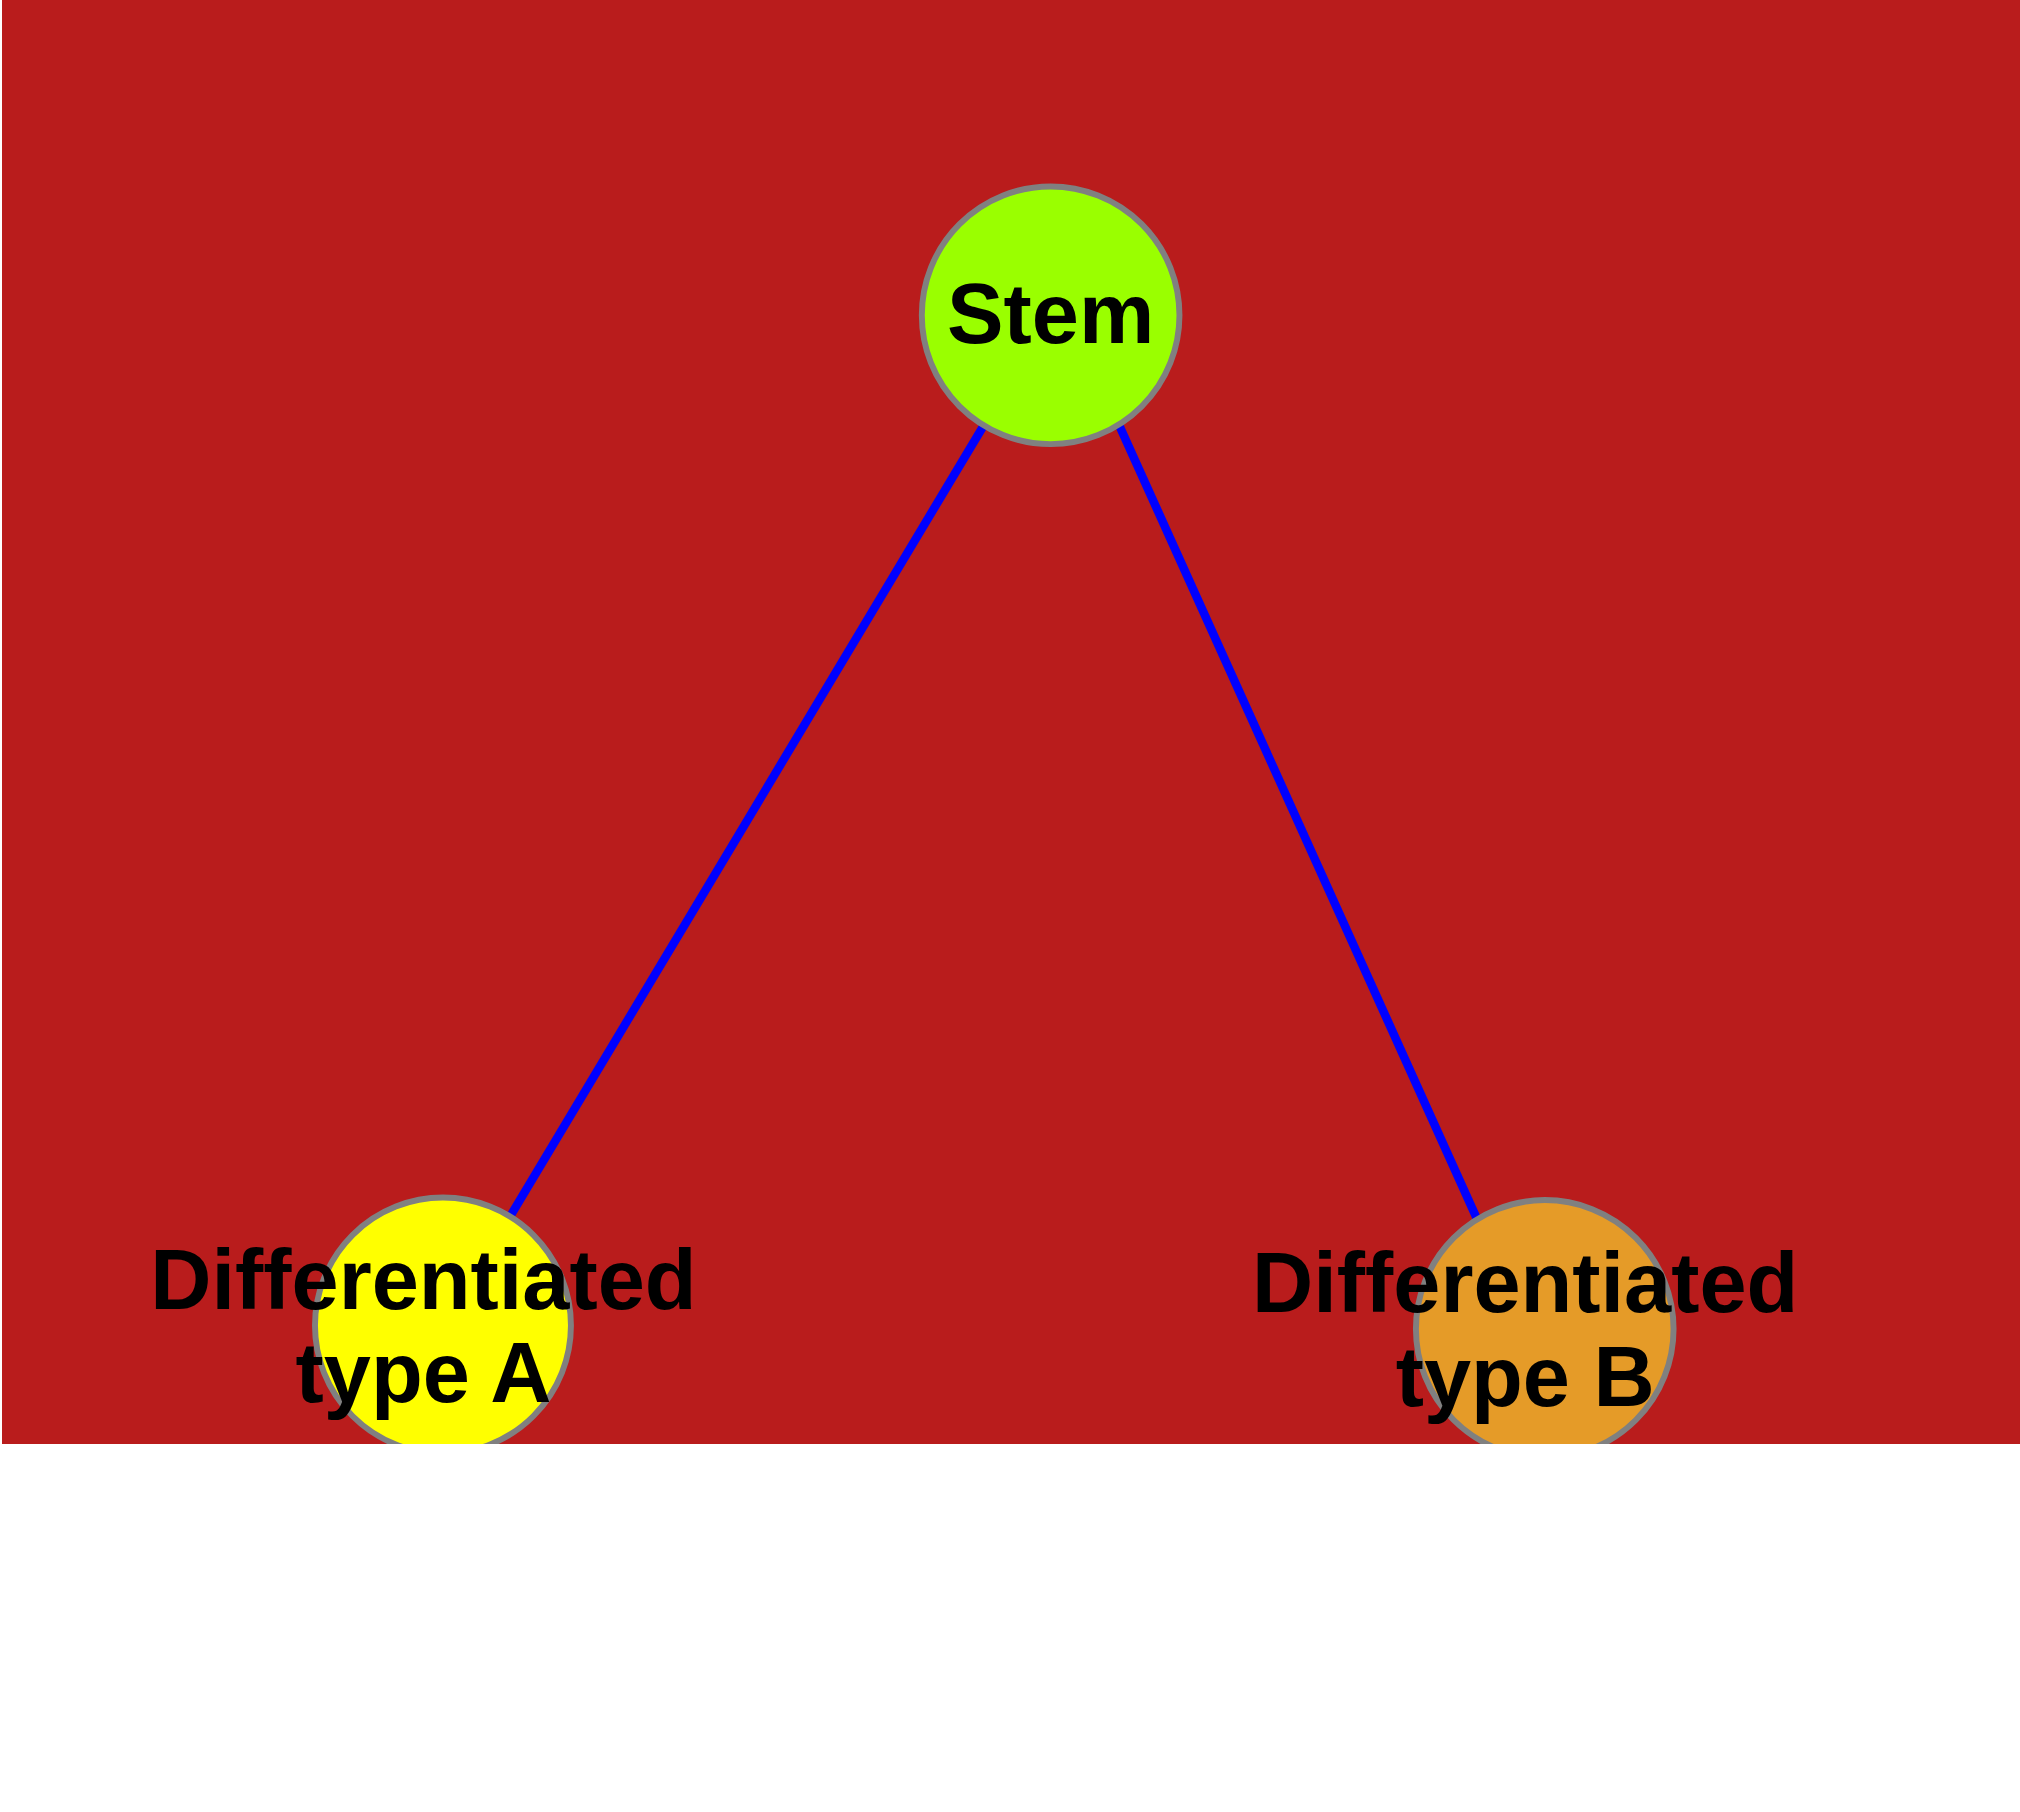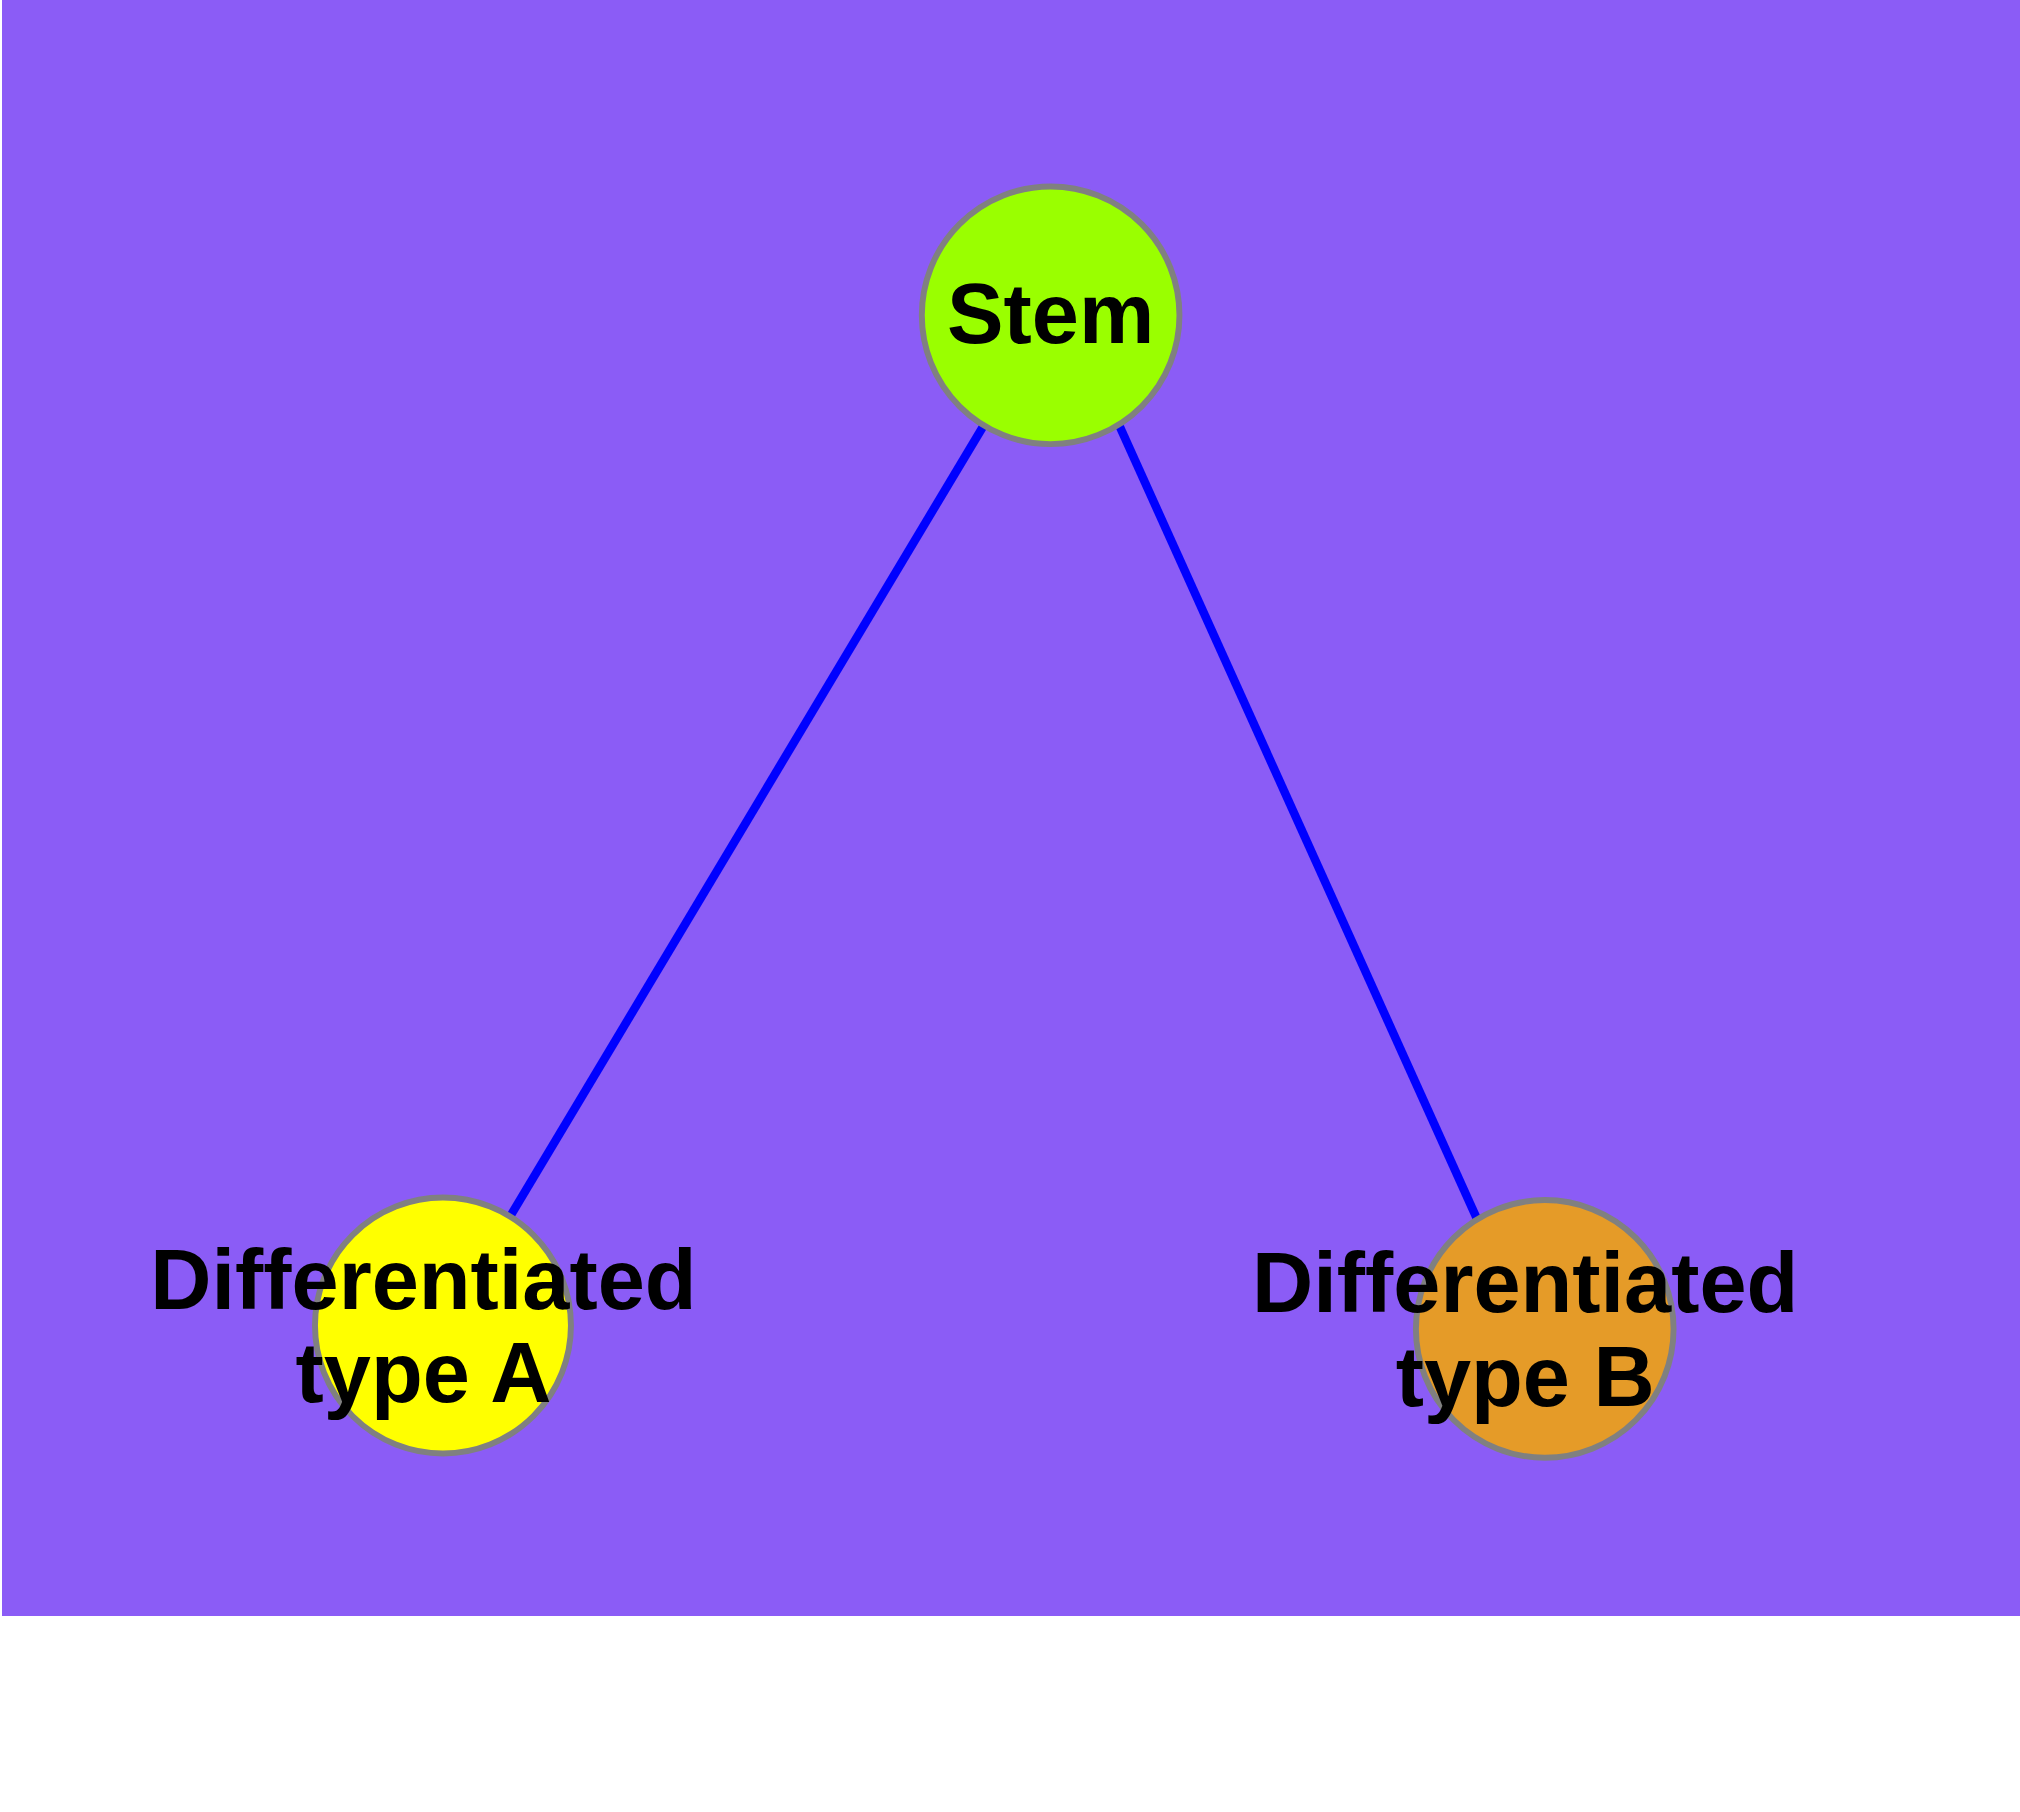--- a/index.html
+++ b/index.html
@@ -7,23 +7,23 @@
     margin: 0;
     padding: 0;
     background: #ffffff;
   }
   body {
     font-family: "Liberation Sans", sans-serif;
   }
   #canvas {
     position: relative;
     width: 2021px;
-    height: 1616px;
+    height: 1444px;
     overflow: hidden;
-    background: #8b5cf6;
+    background: #b91c1c;
     border-left: 2.5px solid #ffffff;
     box-sizing: border-box;
   }
   #graph-svg {
     position: absolute;
     left: 0;
     top: 0;
     width: 2021px;
     height: 1812px;
     display: block;

